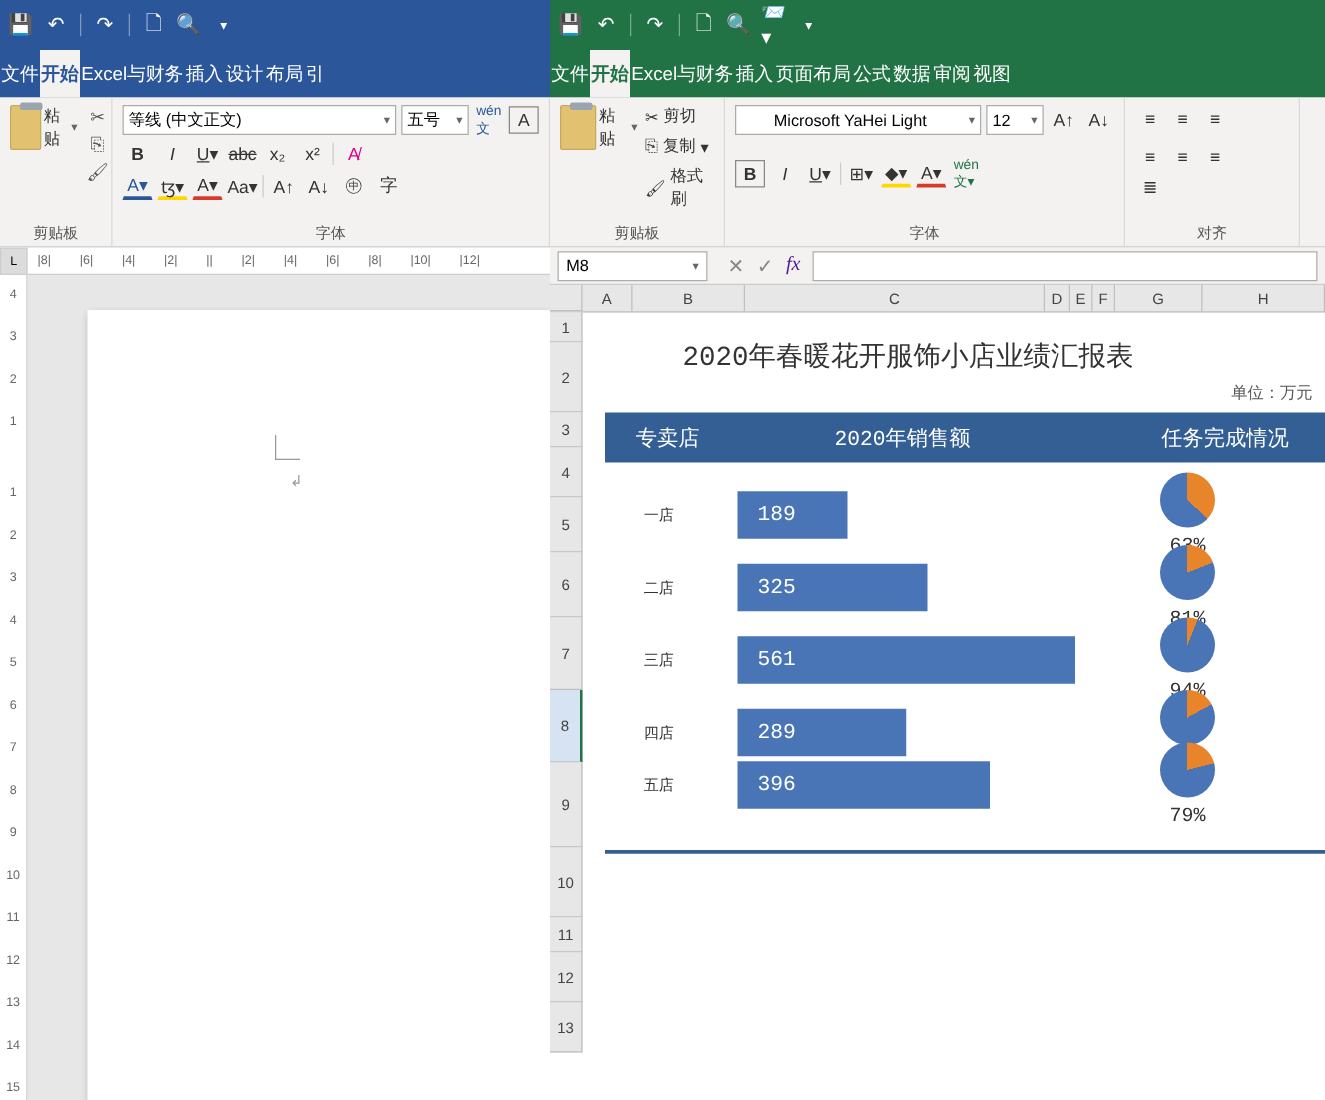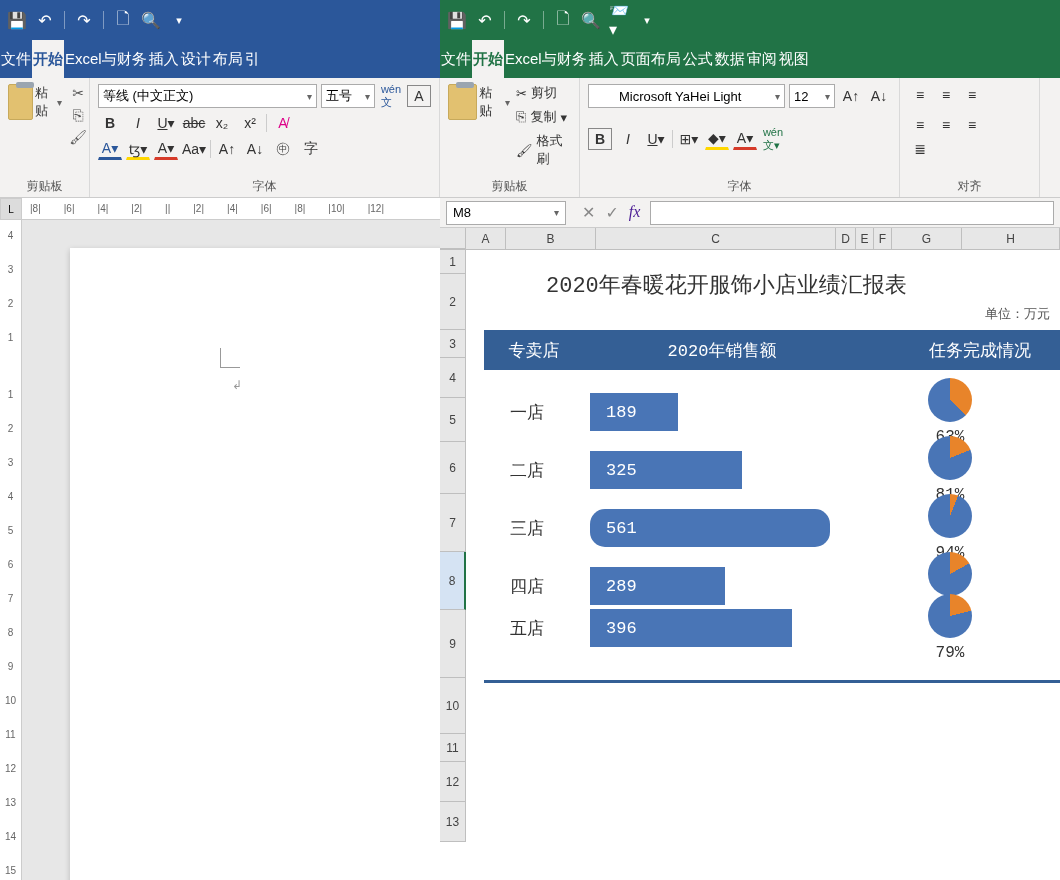--- a/index.html
+++ b/index.html
@@ -78,21 +78,21 @@
   .sheet-body { position:absolute; left:26px; top:22px; right:0; bottom:0;font-family:Liberation Mono, monospace; }
 
   
   .sheet-title { position:absolute; left:80px; top:20px; font-size:22px; color:#333; }
   .sheet-unit { position:absolute; right:10px; top:55px; font-size:13px; color:#555; }
   .table-head { position:absolute; left:18px; top:80px; right:0; height:40px; background:#345f95; color:#fff; display:flex; align-items:center; font-size:17px; }
   .th1 { width:100px; text-align:center; }
   .th2 { flex:1; text-align:center; margin-left:-40px;}
   .th3 { width:160px; text-align:center; }
   .data-row { position:absolute; left:18px; right:0; height:48px; display:flex; align-items:center; }
-  .store { width:86px; text-align:center; font-size:17px; color:#333; }
+  .store { width:86px; text-align:center; font-size:12px; color:#333; }
   .bar-wrap { width:300px; height:46px; position:relative; }
   .bar { position:absolute; left:20px; top:4px; height:38px; background:#4975b6; color:#fff; display:flex; align-items:center; padding-left:16px; font-size:17px; }
   .pie-wrap { width:120px; display:flex; align-items:center; gap:6px;flex-direction:column;}
   .pie { width:44px; height:44px; border-radius:50%; }
   .pct { font-size:16px; color:#333; }
   .table-bottom-border { position:absolute; left:18px; right:0; height:3px; background:#345f95; }
 
   
   .align-grid { display:grid; grid-template-columns: repeat(3, 24px); gap:2px;}
 </style>
@@ -383,21 +383,21 @@
               <div class="bar" style="width: 151.667px;">325</div>
             </div>
             <div class="pie-wrap" style="margin-left: 20px;">
               <div class="pie" style="background: conic-gradient(rgb(232, 132, 42) 0deg, rgb(232, 132, 42) 68.4deg, rgb(73, 117, 182) 68.4deg, rgb(73, 117, 182) 360deg);"></div>
               <div class="pct">81%</div>
             </div>
           </div>
           <div class="data-row" style="top: 254px;">
             <div class="store">三店</div>
             <div class="bar-wrap">
-              <div class="bar" style="width: 240px; border-radius: 15px;">561</div>
+              <div class="bar" style="width: 270px;">561</div>
             </div>
             <div class="pie-wrap" style="margin-left: 20px;">
               <div class="pie" style="background: conic-gradient(rgb(232, 132, 42) 0deg, rgb(232, 132, 42) 21.6deg, rgb(73, 117, 182) 21.6deg, rgb(73, 117, 182) 360deg);"></div>
               <div class="pct">94%</div>
             </div>
           </div>
           <div class="data-row" style="top: 312px;">
             <div class="store">四店</div>
             <div class="bar-wrap">
               <div class="bar" style="width: 134.867px;">289</div>

